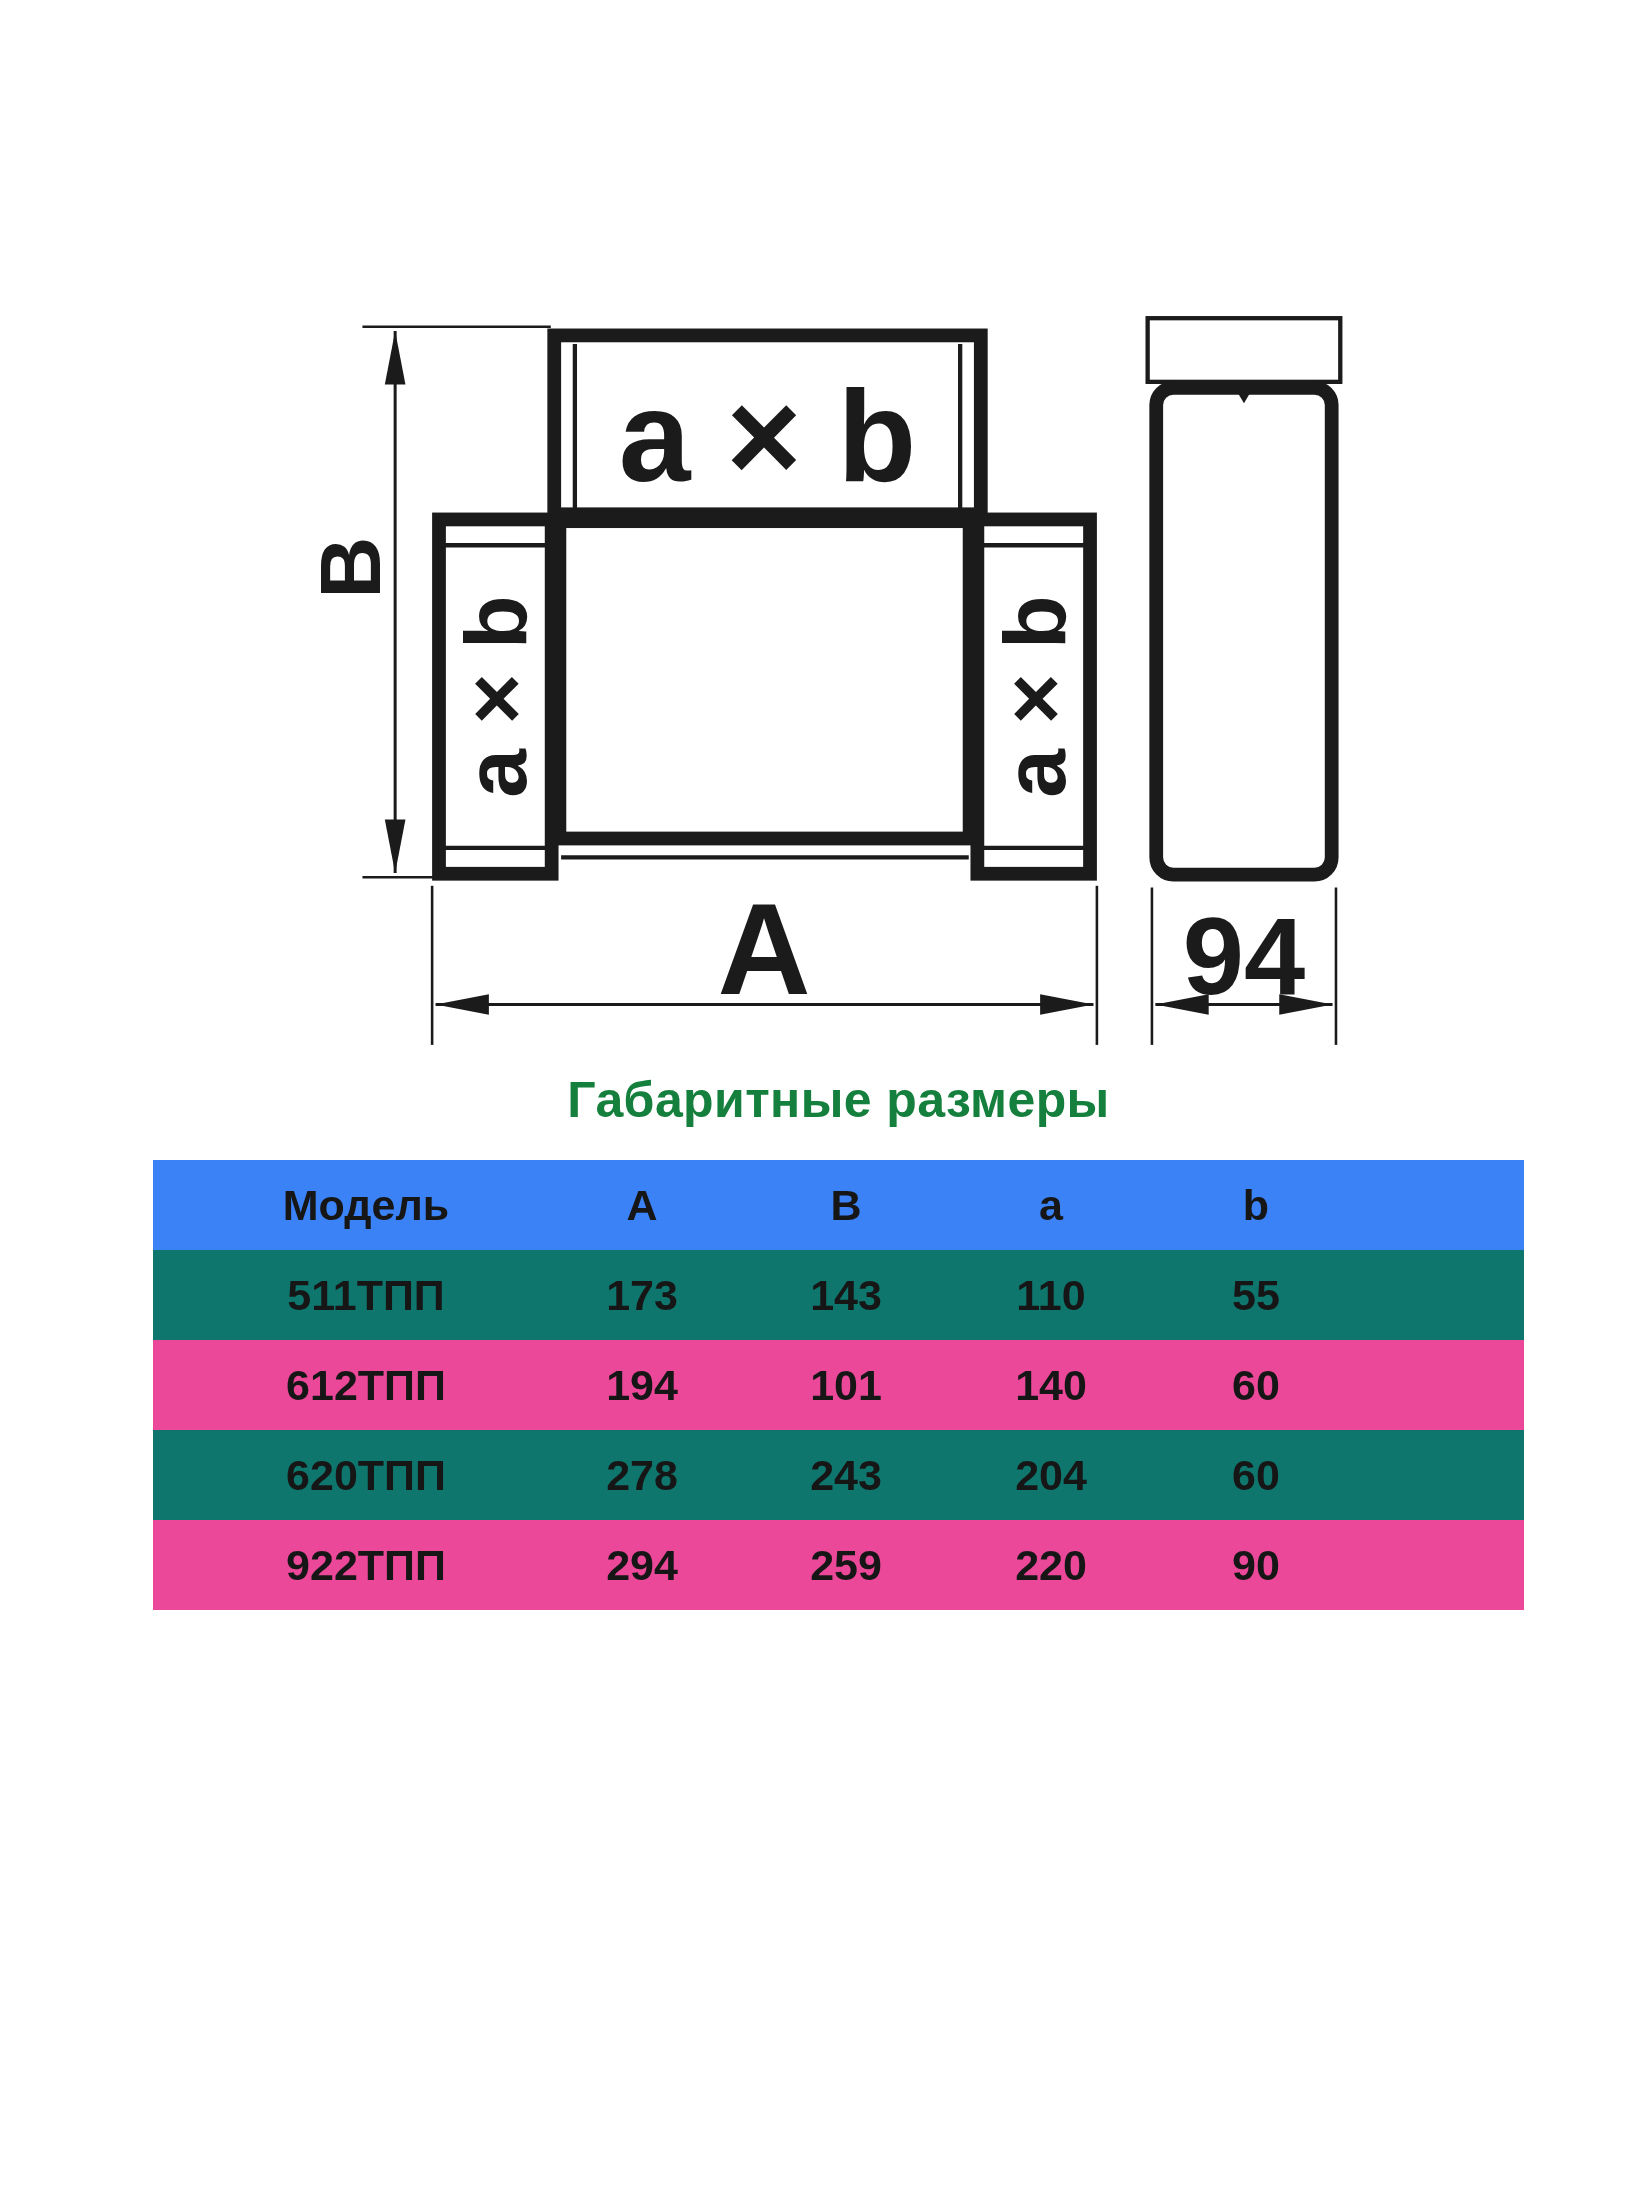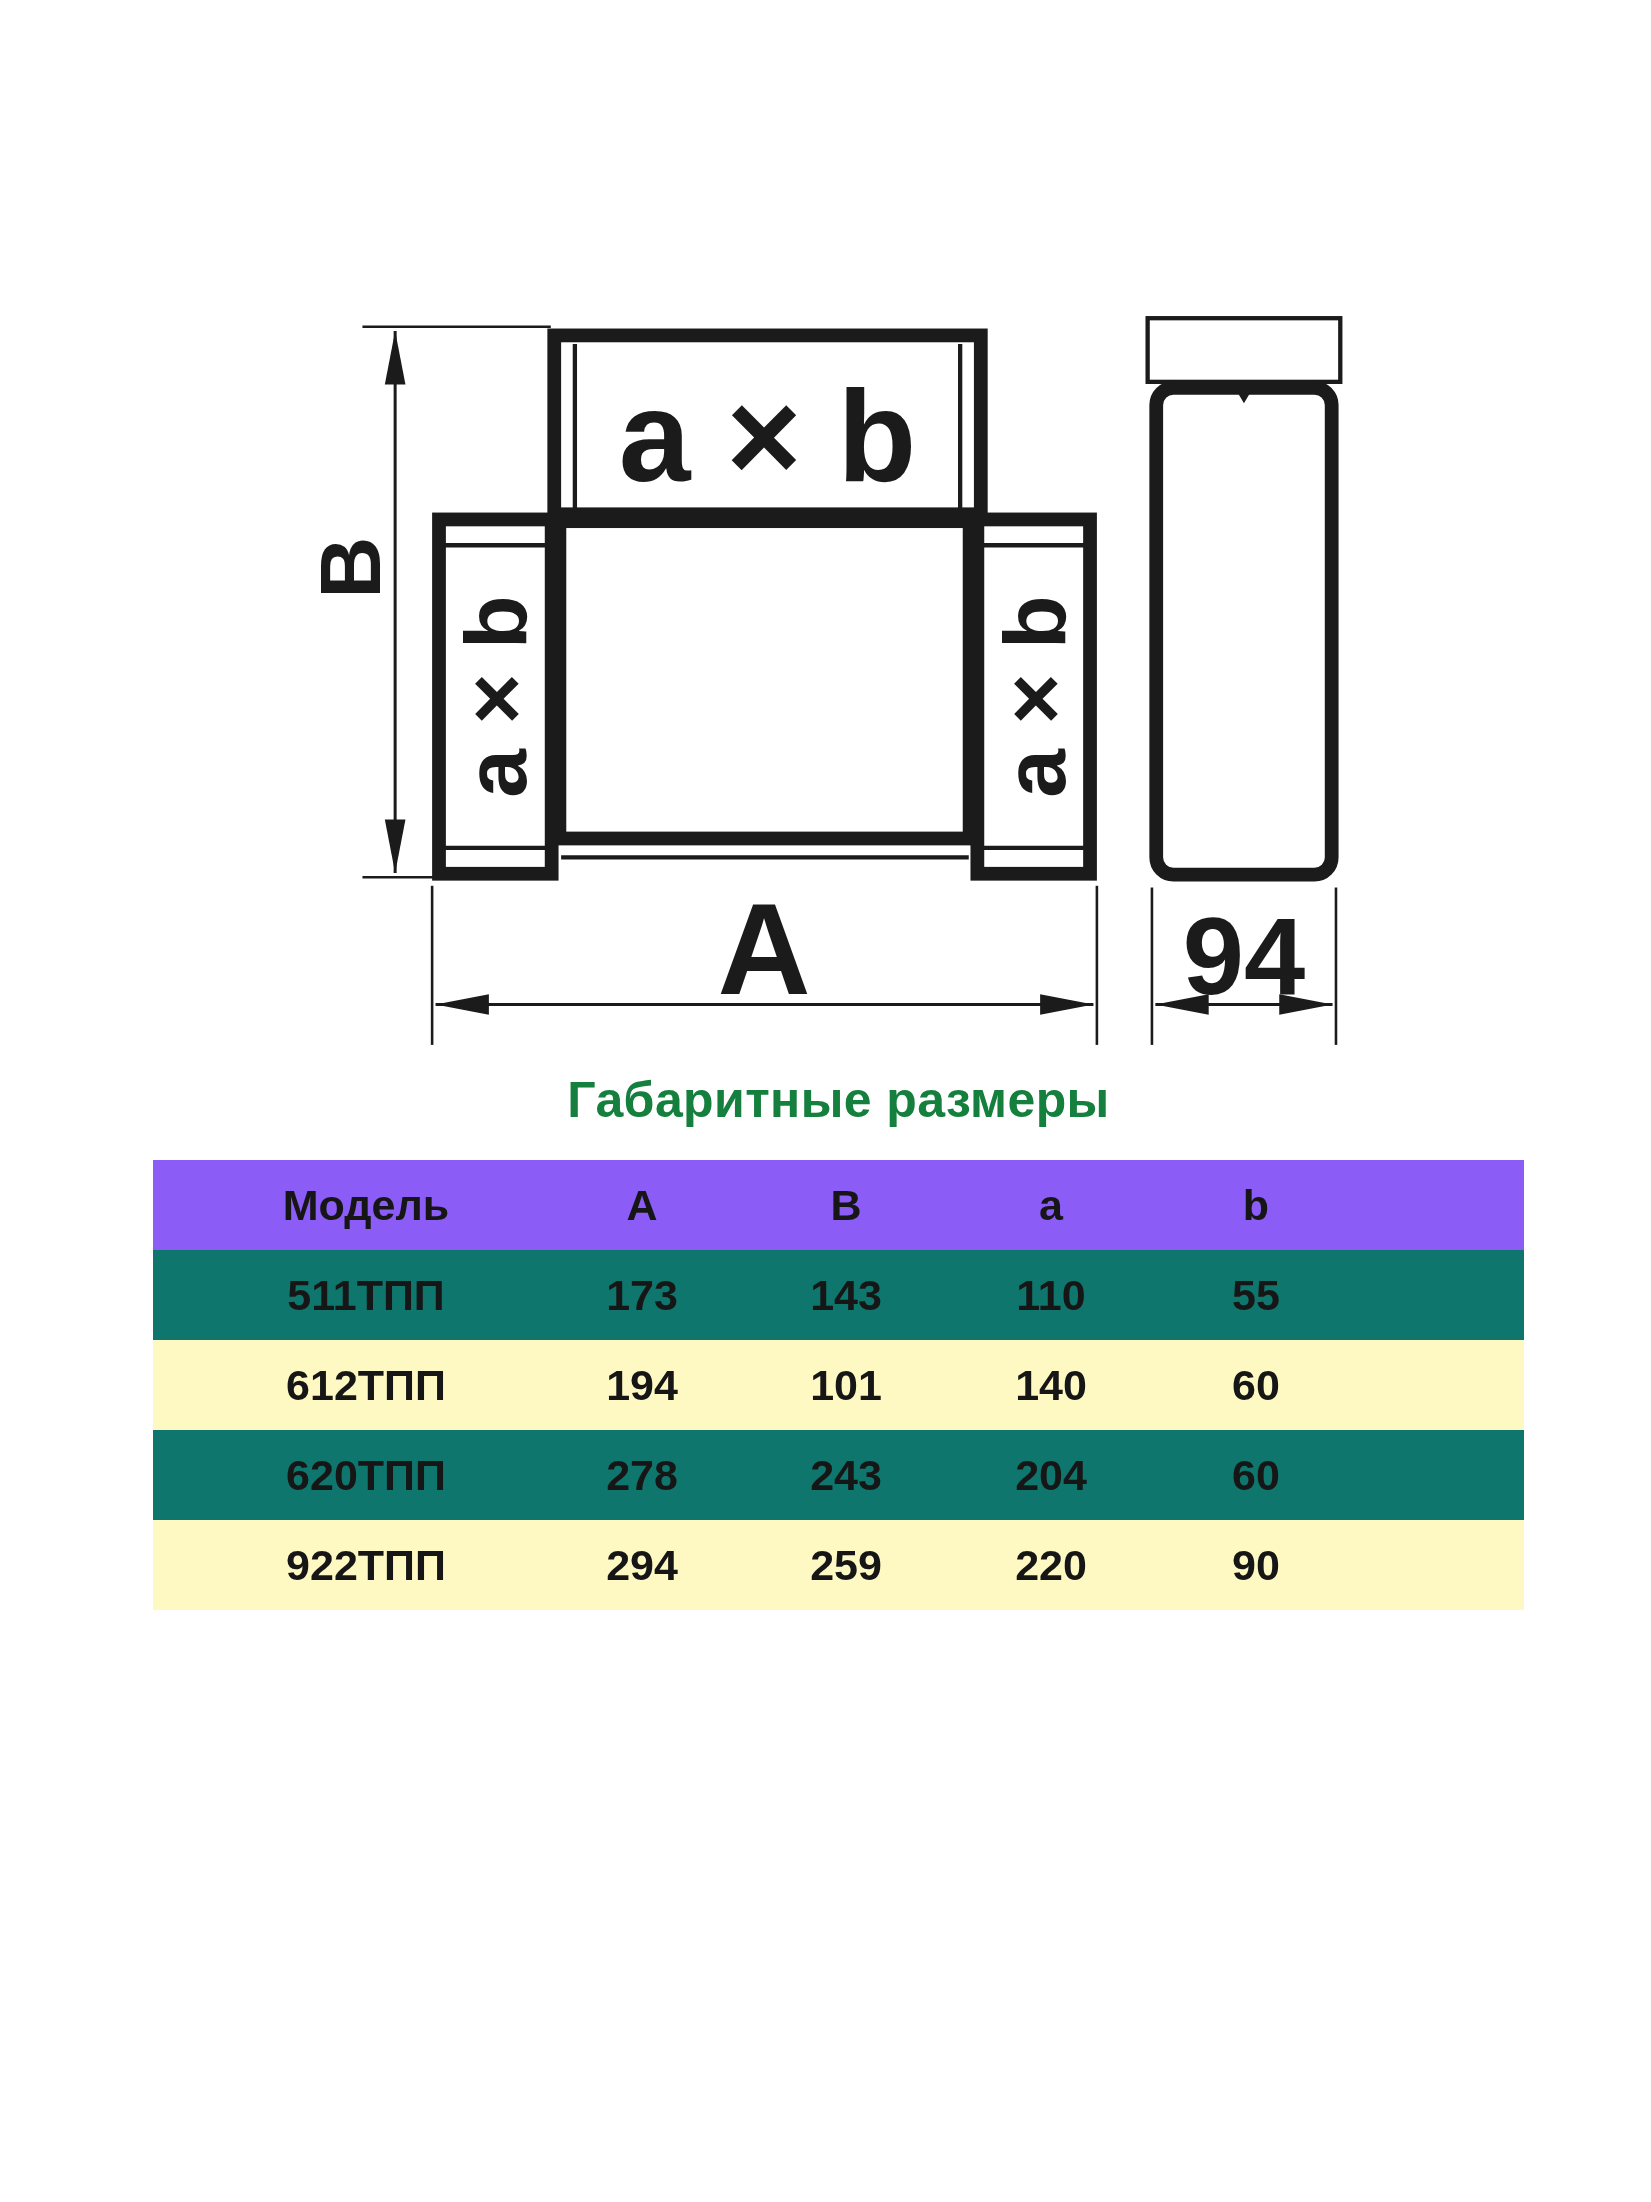--- a/index.html
+++ b/index.html
@@ -12,22 +12,22 @@
     font-family:"Liberation Sans", sans-serif;
     font-weight:bold;fill:#1b1b1b;
   }
   .section-title{
     position:absolute;left:153px;top:1069px;width:1371px;height:62px;
     font-size:50px;font-weight:bold;text-align:center;line-height:62px;
     color:#15803d;letter-spacing:0.4px;
   }
   .dim-table{position:absolute;left:153px;top:1160px;width:1371px;}
   .t-row{position:relative;width:1371px;height:90px;}
-  .t-row.header{background:#8b5cf6;}
-  .t-row.alt{background:#fef9c3;}
+  .t-row.header{background:#3b82f6;}
+  .t-row.alt{background:#ec4899;}
   .t-row.plain{background:#0f766e;}
   .cell{
     position:absolute;top:0;height:90px;line-height:90px;
     transform:translateX(-50%);white-space:nowrap;
     font-size:43px;color:#161616;
   }
   .t-row.header .cell{font-weight:700;}
   .t-row:not(.header) .cell{font-weight:600;}
   .c1{left:213px;} .c2{left:489px;} .c3{left:693px;} .c4{left:898px;} .c5{left:1103px;}
 </style>

